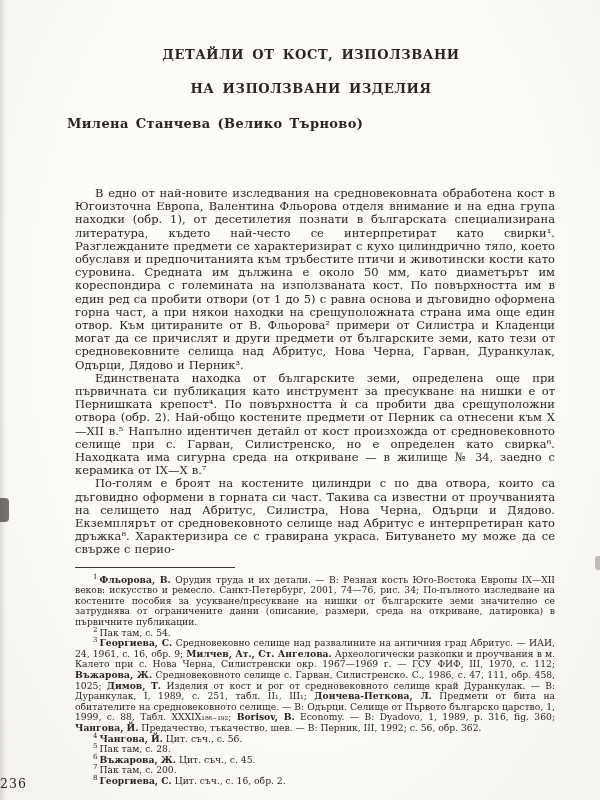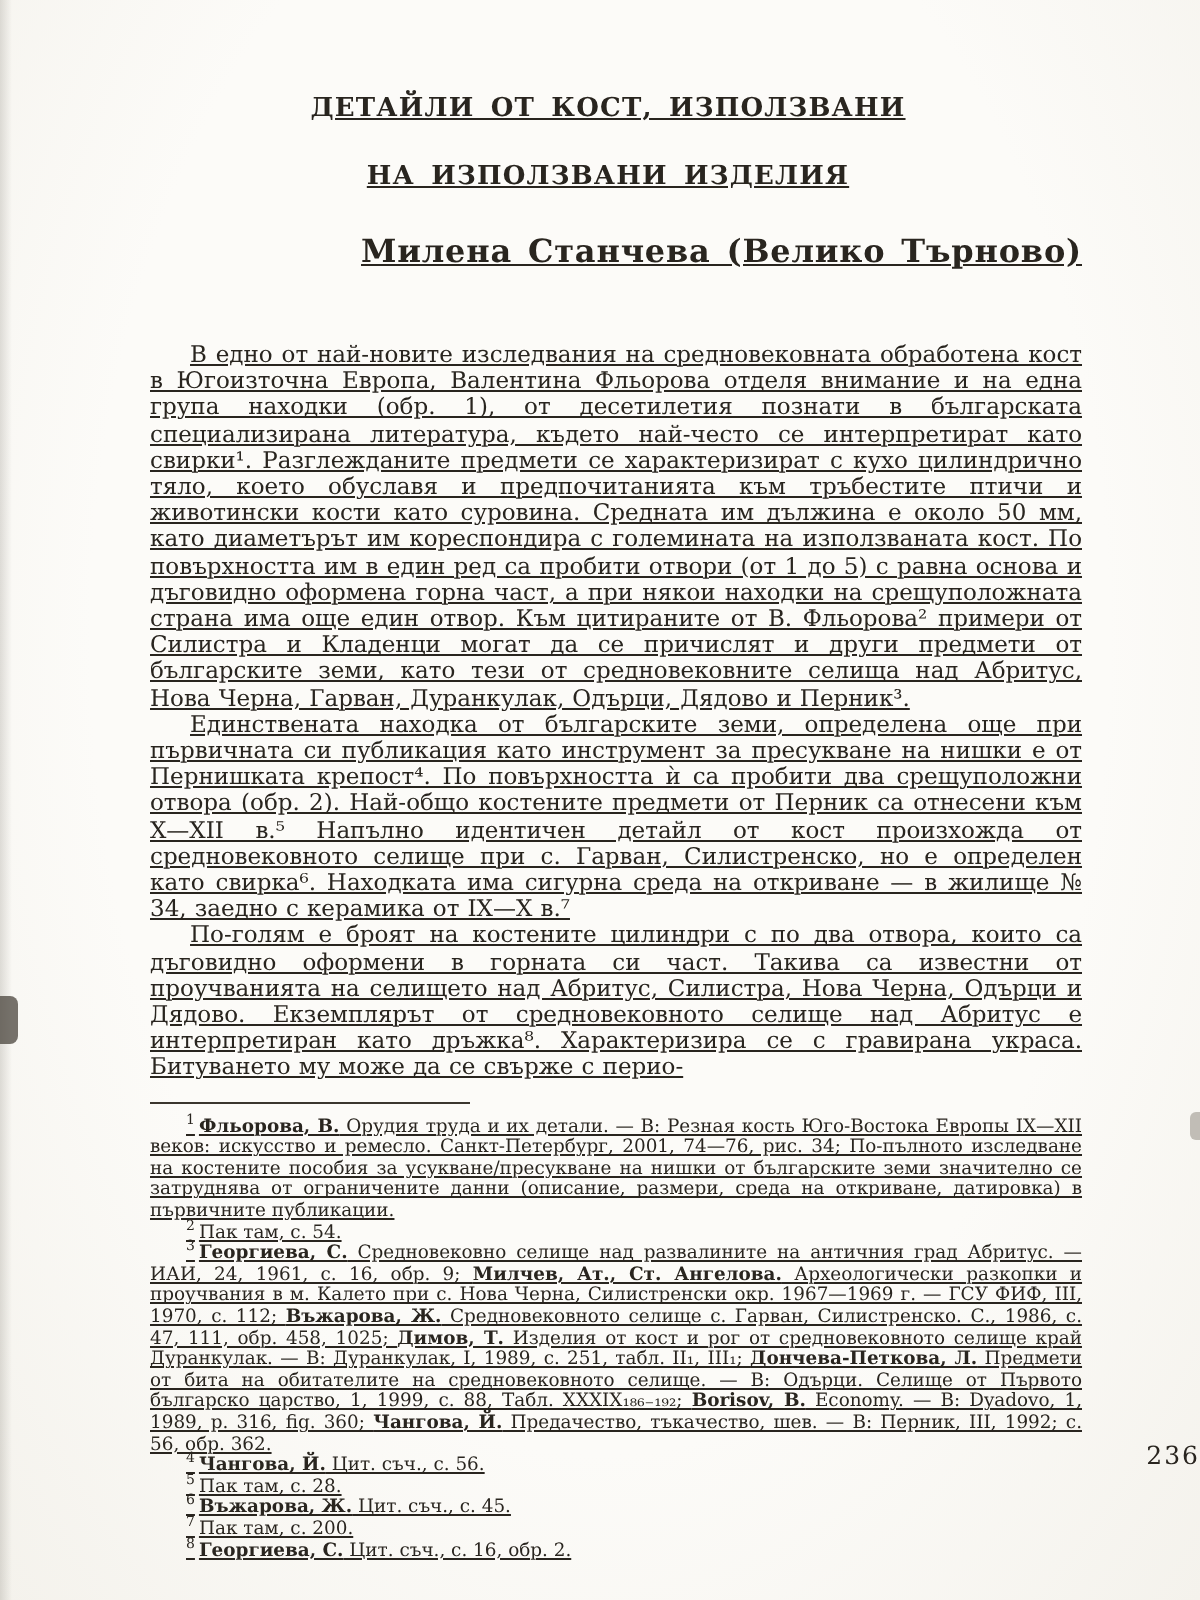--- a/index.html
+++ b/index.html
@@ -8,22 +8,21 @@
     background: #e8e6e1;
     font-family: "DejaVu Serif", "Liberation Serif", serif;
     overflow: hidden;
   }
   .page {
     position: relative;
     width: 600px; height: 800px;
     box-sizing: border-box;
     background: radial-gradient(ellipse at 50% 40%, #fcfbf8 60%, #f4f2ec 100%);
     color: #29251f;
-    padding: 46px 59px 0 75px;
-    text-decoration: underline;
+    padding: 46px 45px 0 75px;
   }
   .scan-edge {
     position: absolute; left: 0; top: 0; bottom: 0; width: 6px;
     background: linear-gradient(90deg, rgba(90,85,75,.18), rgba(90,85,75,0));
   }
   .smudge-left {
     position: absolute; left: 0; top: 498px; width: 9px; height: 24px;
     background: #4a443c; border-radius: 0 4px 4px 0; opacity: .75;
   }
   .smudge-right {
@@ -33,28 +32,28 @@
   .title {
     text-align: center;
     font-weight: bold;
     font-size: 13px;
     line-height: 17px;
     letter-spacing: 0.6px;
     word-spacing: 3px;
     margin: 0 0 0 -8px;
   }
   .author {
-    text-align: right;
+    text-align: left;
     font-weight: bold;
-    font-size: 16px;
+    font-size: 13px;
     letter-spacing: 0.4px;
     word-spacing: 2px;
     margin: 19px 0 0 -8px;
   }
-  .body-text { margin-top: 36px; }
+  .body-text { margin-top: 56px; }
   .body-text p {
     margin: 0;
     text-align: justify;
     text-indent: 20px;
     font-size: 11.5px;
     line-height: 13.2px;
     word-spacing: 0.4px;
   }
   .fn-rule {
     width: 160px; height: 0;
@@ -70,22 +69,22 @@
   }
   .footnotes .fn-author { font-weight: bold; }
   .sup {
     font-size: 7px;
     vertical-align: super;
     line-height: 0;
     margin-right: 2px;
   }
   .page-number {
     position: absolute;
-    left: 0; right: 0; top: 720px;
-    text-align: right;
+    left: 0; right: 0; top: 776px;
+    text-align: left;
     font-size: 12.5px;
     letter-spacing: 1px;
   }
 </style>
 </head>
 <body>
 
 <div class="page">
 
   <div class="scan-edge"></div>

